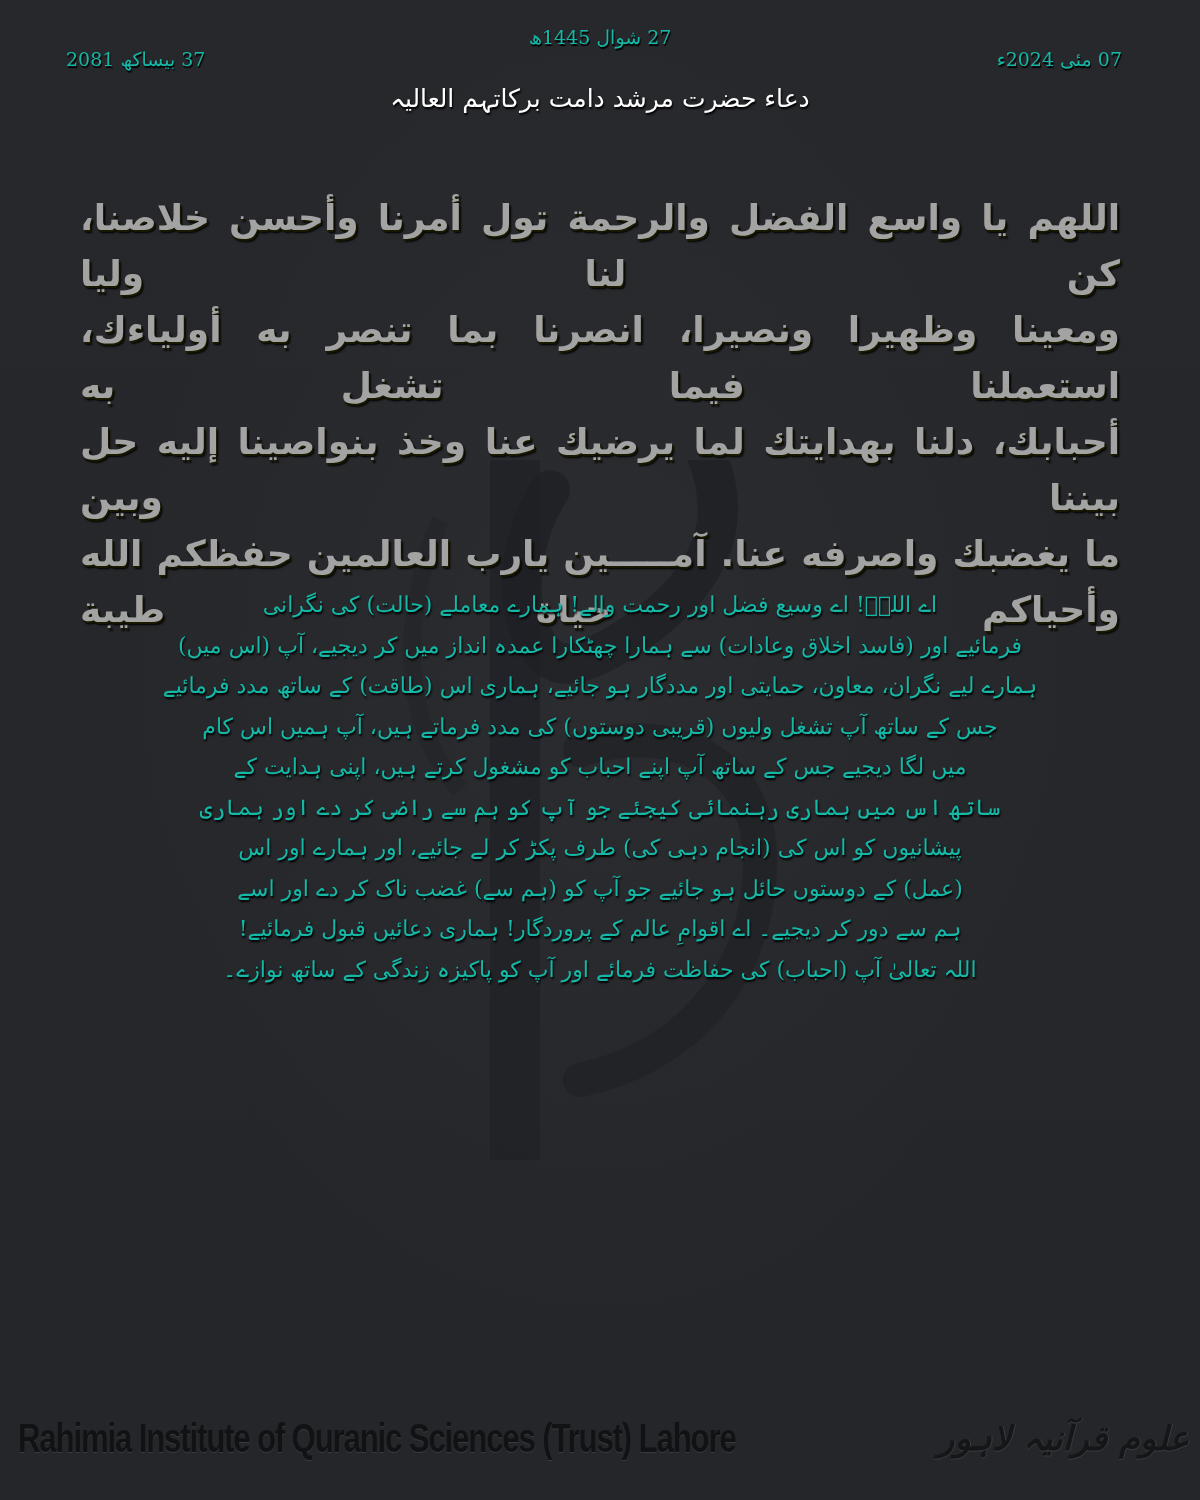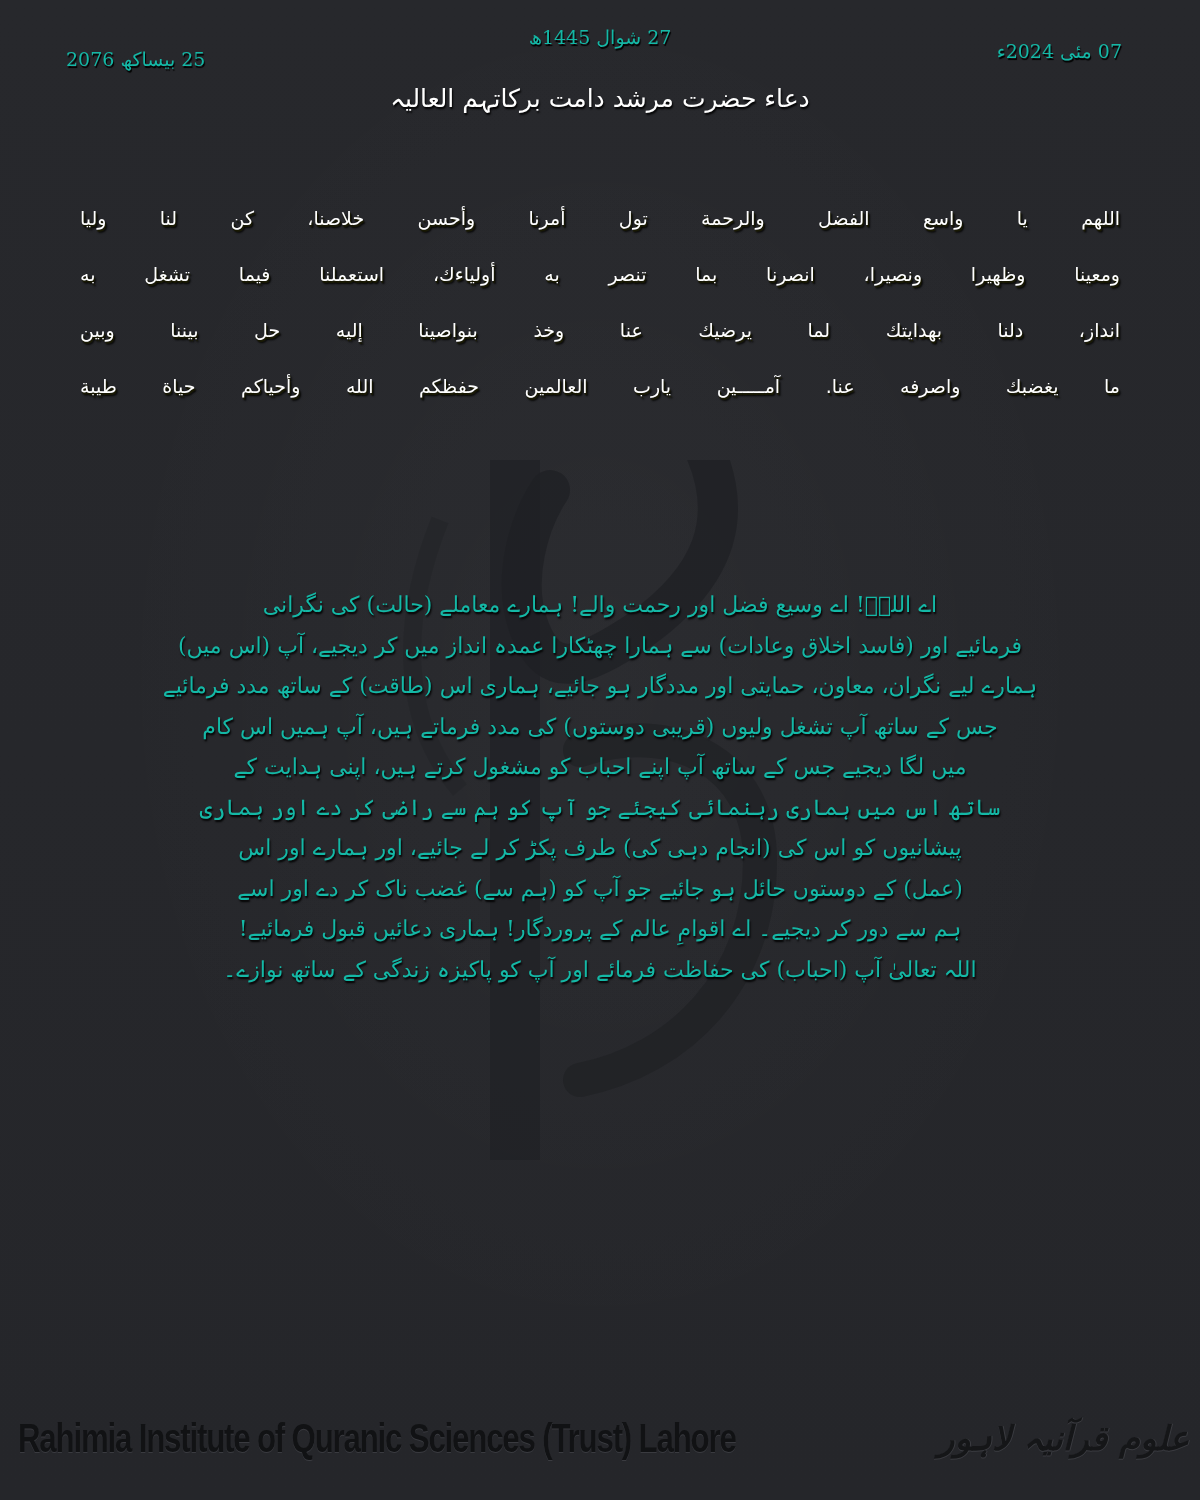--- a/index.html
+++ b/index.html
@@ -38,21 +38,21 @@
     }
     .date {
       position: absolute;
       color: #14b8a6;
       font-family: "DejaVu Serif", serif;
       font-size: 19px;
       text-shadow: 1px 2px 1px #000;
       direction: rtl;
       white-space: nowrap;
     }
-    .date-gregorian { right: 78px; top: 40px; }
+    .date-gregorian { right: 78px; top: 48px; }
     .date-hijri { left: 50%; transform: translateX(-50%); top: 26px; }
     .date-bikrami { left: 66px; top: 48px; }
 
     .dua-title {
       position: absolute;
       top: 84px;
       left: 0;
       right: 0;
       text-align: center;
       direction: rtl;
@@ -64,24 +64,24 @@
     }
 
     .arabic-block {
       position: absolute;
       top: 190px;
       left: 80px;
       right: 80px;
       direction: rtl;
       text-align: justify;
       text-align-last: justify;
-      color: #ffffff;
+      color: #a3a3a3;
       font-family: "DejaVu Sans", sans-serif;
-      font-weight: normal;
-      font-size: 19px;
+      font-weight: bold;
+      font-size: 36px;
       line-height: 56px;
       text-shadow: 1px 2px 1px #1a1a00, 2px 3px 2px #000;
     }
     .arabic-line {
       display: block;
       text-align: justify;
       text-align-last: justify;
     }
 
     .urdu-block {
@@ -144,28 +144,28 @@
   <path d="M110 0 L110 700 L160 700 L160 0 Z" fill="#202125" opacity="0.7"></path>
   <path d="M320 -20 C 360 60, 330 120, 260 170 C 200 210, 170 220, 150 170 C 130 120, 150 60, 170 30" fill="none" stroke="#1f2024" stroke-width="40" stroke-linecap="round" opacity="0.75"></path>
   <path d="M200 290 C 290 260, 380 300, 380 400 C 380 520, 300 600, 200 620" fill="none" stroke="#1f2024" stroke-width="34" stroke-linecap="round" opacity="0.65"></path>
   <path d="M60 60 C 20 160, 20 260, 80 330" fill="none" stroke="#232428" stroke-width="18" opacity="0.6"></path>
 </svg>
 
 <div class="content">
 
   <div class="date date-gregorian">07 مئی 2024ء</div>
   <div class="date date-hijri">27 شوال 1445ھ</div>
-  <div class="date date-bikrami">25 بیساکھ 2076</div>
+  <div class="date date-bikrami">37 بیساکھ 2081</div>
 
   <div class="dua-title">دعاء حضرت مرشد دامت برکاتہم العالیہ</div>
 
   <div class="arabic-block">
     <span class="arabic-line">اللهم يا واسع الفضل والرحمة تول أمرنا وأحسن خلاصنا، كن لنا وليا</span>
     <span class="arabic-line">ومعينا وظهيرا ونصيرا، انصرنا بما تنصر به أولياءك، استعملنا فيما تشغل به</span>
-    <span class="arabic-line">انداز، دلنا بهدايتك لما يرضيك عنا وخذ بنواصينا إليه حل بيننا وبين</span>
+    <span class="arabic-line">أحبابك، دلنا بهدايتك لما يرضيك عنا وخذ بنواصينا إليه حل بيننا وبين</span>
     <span class="arabic-line">ما يغضبك واصرفه عنا. آمـــــين يارب العالمين حفظكم الله وأحياكم حياة طيبة</span>
   </div>
 
   <div class="urdu-block">
     <span class="urdu-line">اے اللہؐ! اے وسیع فضل اور رحمت والے! ہمارے معاملے (حالت) کی نگرانی</span>
     <span class="urdu-line">فرمائیے اور (فاسد اخلاق وعادات) سے ہمارا چھٹکارا عمدہ انداز میں کر دیجیے، آپ (اس میں)</span>
     <span class="urdu-line">ہمارے لیے نگران، معاون، حمایتی اور مددگار ہو جائیے، ہماری اس (طاقت) کے ساتھ مدد فرمائیے</span>
     <span class="urdu-line">جس کے ساتھ آپ تشغل ولیوں (قریبی دوستوں) کی مدد فرماتے ہیں، آپ ہمیں اس کام</span>
     <span class="urdu-line">میں لگا دیجیے جس کے ساتھ آپ اپنے احباب کو مشغول کرتے ہیں، اپنی ہدایت کے</span>
     <span class="urdu-line">ساتھ اس میں ہماری رہنمائی کیجئے جو آپ کو ہم سے راضی کر دے اور ہماری</span>

